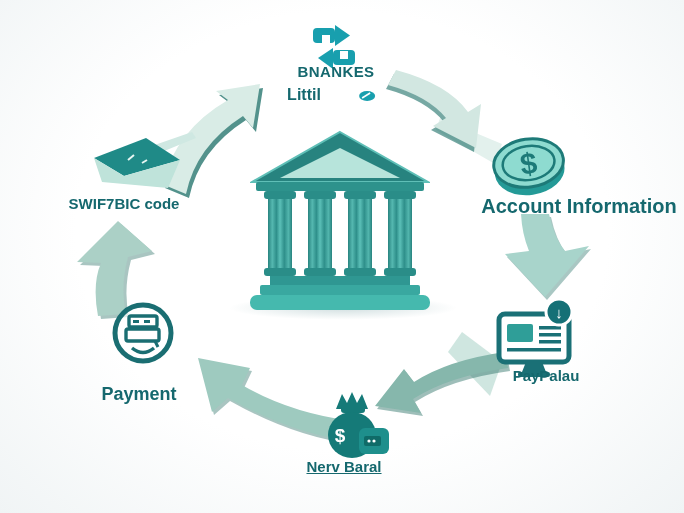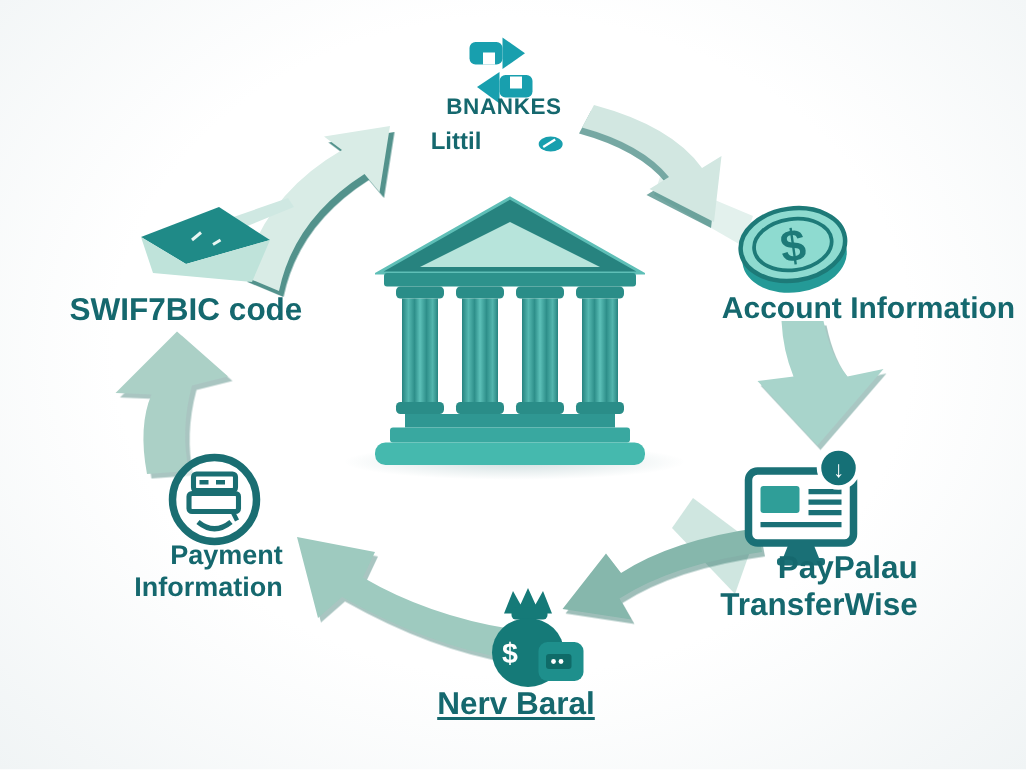--- a/index.html
+++ b/index.html
@@ -4,27 +4,27 @@
 <style>
   html,body{margin:0;padding:0;}
   .canvas{
     position:relative;width:684px;height:513px;overflow:hidden;
     background:radial-gradient(ellipse at 50% 45%, #ffffff 55%, #f0f4f5 100%);
     font-family:"Liberation Sans",sans-serif;
   }
   .layer{position:absolute;left:0;top:0;}
   .label{
     position:absolute;transform:translateX(-50%);
-    color:#15686e;font-weight:bold;text-align:right;
+    color:#15686e;font-weight:bold;text-align:left;
     white-space:nowrap;line-height:1.18;
   }
   .lbl-title{font-size:15px;letter-spacing:.4px;}
   .lbl-sub{font-size:16px;display:flex;align-items:center;gap:3px;justify-content:center;}
   .lbl-lg{font-size:20px;margin-left:44px;}
-  .lbl-md{font-size:21px;}
+  .lbl-md{font-size:15px;}
   .lbl-sm{font-size:18px;}
   .icon-abs{position:absolute;}
   .bank-shadow{
     position:absolute;left:228px;top:296px;width:230px;height:24px;border-radius:50%;
     background:radial-gradient(ellipse, rgba(70,125,130,.25) 0%, rgba(70,125,130,0) 70%);
   }
 </style>
 </head>
 <body>
 
@@ -111,21 +111,20 @@
     <rect x="43" y="33" width="22" height="3.5" fill="#1a7076"></rect>
     <rect x="43" y="40" width="22" height="3.5" fill="#1a7076"></rect>
     <rect x="11" y="48" width="54" height="3.5" fill="#1a7076"></rect>
     <polygon points="30,62 46,62 50,72 26,72" fill="#1a7076"></polygon>
     <rect x="22" y="72" width="32" height="5" rx="2" fill="#1a7076"></rect>
     <circle cx="63" cy="12" r="13" fill="#157076" stroke="#ffffff" stroke-width="3"></circle>
     <text x="63" y="18" text-anchor="middle" font-size="15" font-weight="bold" fill="#ffffff">↓</text>
   </svg>
   <div class="label lbl-md" style="left:546px;top:367px;">
     <div>PayPalau</div>
-    <div>TransferWise</div>
   </div>
 
   <svg class="layer icon-abs" style="left:316px;top:392px;" width="78" height="68" viewBox="0 0 78 68">
     <polygon points="20,17 26,2 31,11 36,0 41,11 46,2 52,17" fill="#157a78"></polygon>
     <rect x="25" y="13" width="24" height="8" rx="3" fill="#157a78"></rect>
     <ellipse cx="36" cy="43" rx="24" ry="23" fill="#157a78"></ellipse>
     <text x="24" y="50" text-anchor="middle" font-size="19" font-weight="bold" fill="#ffffff">$</text>
     <rect x="43" y="36" width="30" height="26" rx="6" fill="#1e8f8c"></rect>
     <rect x="48" y="44" width="17" height="10" rx="2" fill="#0f6b68"></rect>
     <circle cx="53" cy="49" r="1.6" fill="#ffffff"></circle>
@@ -135,23 +134,22 @@
 
   <svg class="layer icon-abs" style="left:111px;top:301px;" width="64" height="64" viewBox="0 0 64 64">
     <circle cx="32" cy="32" r="28" fill="rgba(255,255,255,.65)" stroke="#1a6e72" stroke-width="5"></circle>
     <rect x="18" y="15" width="28" height="11" rx="2" fill="none" stroke="#1a6e72" stroke-width="3.4"></rect>
     <rect x="22" y="19" width="6" height="3" fill="#1a6e72"></rect>
     <rect x="33" y="19" width="6" height="3" fill="#1a6e72"></rect>
     <rect x="15" y="28" width="33" height="12" rx="2" fill="none" stroke="#1a6e72" stroke-width="3.4"></rect>
     <line x1="44" y1="40" x2="47" y2="46" stroke="#1a6e72" stroke-width="3"></line>
     <path d="M21 47 Q32 56 43 47" fill="none" stroke="#1a6e72" stroke-width="3.4"></path>
   </svg>
-  <div class="label lbl-sm" style="left:139px;top:360px;">
+  <div class="label lbl-sm" style="left:139px;top:384px;">
     <div>Payment</div>
-    <div>Information</div>
   </div>
 
   <svg class="layer icon-abs" style="left:84px;top:128px;" width="112" height="64" viewBox="0 0 112 64">
     <polygon points="62,20 108,4 112,10 68,28" fill="#cfe8e2"></polygon>
     <polygon points="10,30 62,10 96,32 40,48" fill="#1f8a87"></polygon>
     <polygon points="10,30 40,48 96,32 84,60 18,54" fill="#bfe3da"></polygon>
     <line x1="44" y1="32" x2="50" y2="27" stroke="#e8f6f2" stroke-width="2"></line>
     <line x1="58" y1="35" x2="63" y2="32" stroke="#e8f6f2" stroke-width="2"></line>
   </svg>
   <div class="label lbl-md" style="left:124px;top:195px;">SWIF7BIC code</div>

